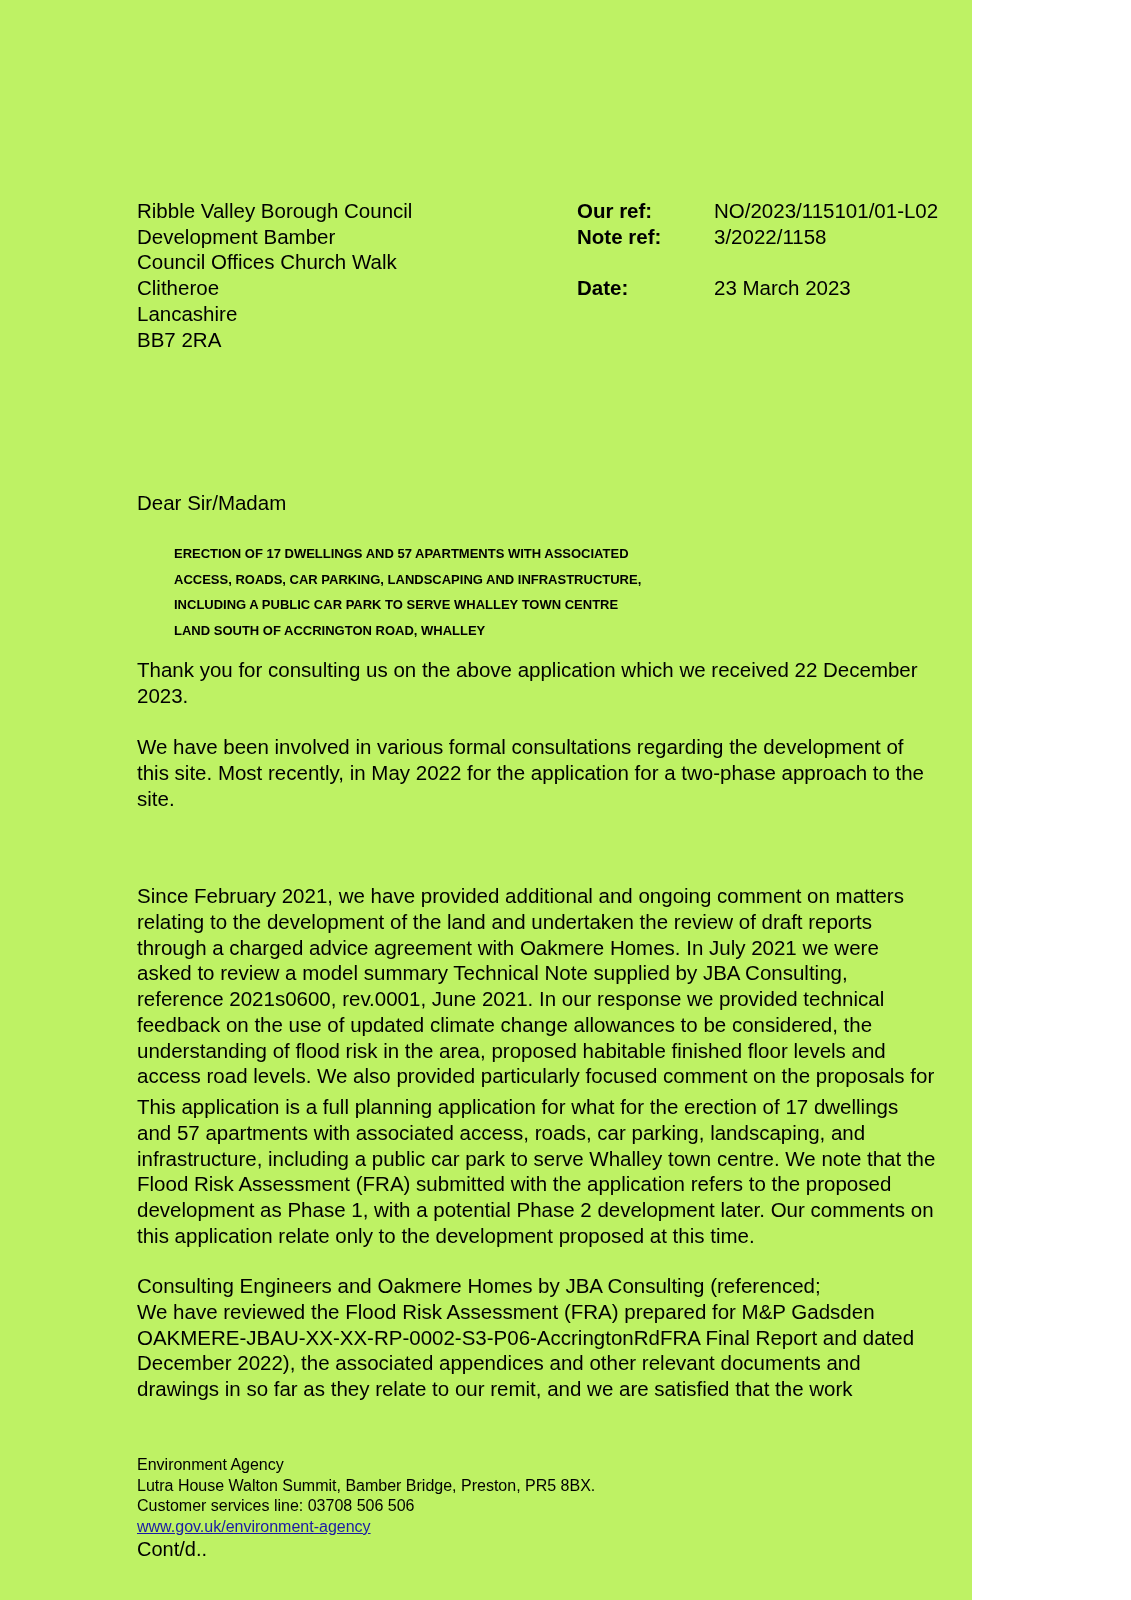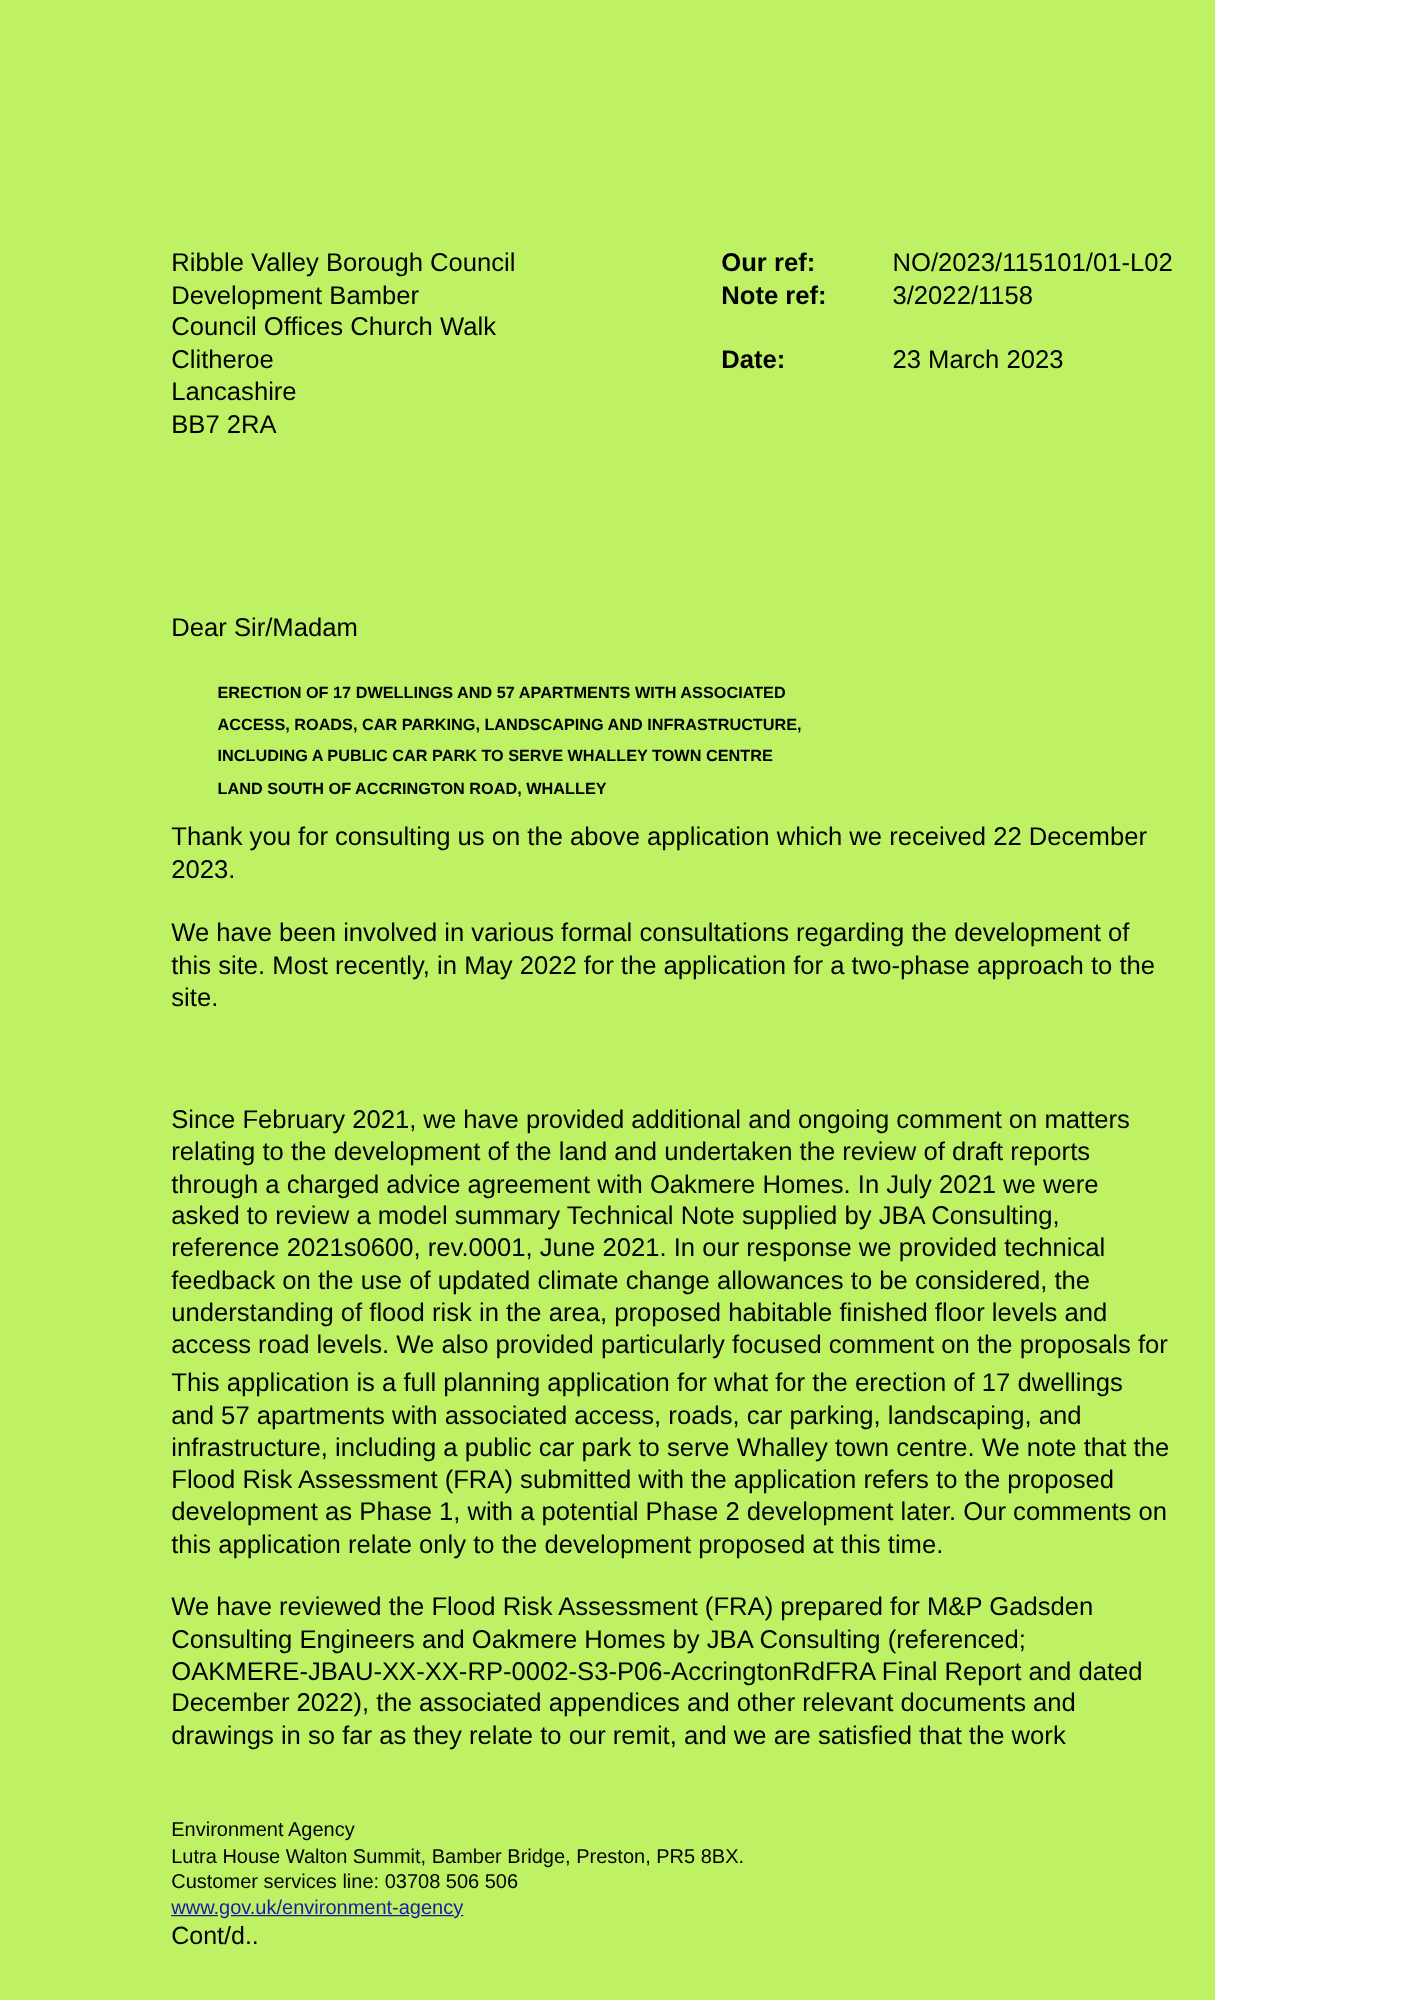--- a/index.html
+++ b/index.html
@@ -87,22 +87,22 @@
   <div class="para" style="top:1094px;">
     <div>This application is a full planning application for what for the erection of 17 dwellings</div>
     <div>and 57 apartments with associated access, roads, car parking, landscaping, and</div>
     <div>infrastructure, including a public car park to serve Whalley town centre. We note that the</div>
     <div>Flood Risk Assessment (FRA) submitted with the application refers to the proposed</div>
     <div>development as Phase 1, with a potential Phase 2 development later. Our comments on</div>
     <div>this application relate only to the development proposed at this time.</div>
   </div>
 
   <div class="para" style="top:1273px;">
+    <div>Consulting Engineers and Oakmere Homes by JBA Consulting (referenced;</div>
     <div>We have reviewed the Flood Risk Assessment (FRA) prepared for M&amp;P Gadsden</div>
-    <div>Consulting Engineers and Oakmere Homes by JBA Consulting (referenced;</div>
     <div>OAKMERE-JBAU-XX-XX-RP-0002-S3-P06-AccringtonRdFRA Final Report and dated</div>
     <div>December 2022), the associated appendices and other relevant documents and</div>
     <div>drawings in so far as they relate to our remit, and we are satisfied that the work</div>
   </div>
 
   <div class="footer">
     <div>Environment Agency</div>
     <div>Lutra House Walton Summit, Bamber Bridge, Preston, PR5 8BX.</div>
     <div>Customer services line: 03708 506 506</div>
     <div><a>www.gov.uk/environment-agency</a></div>

